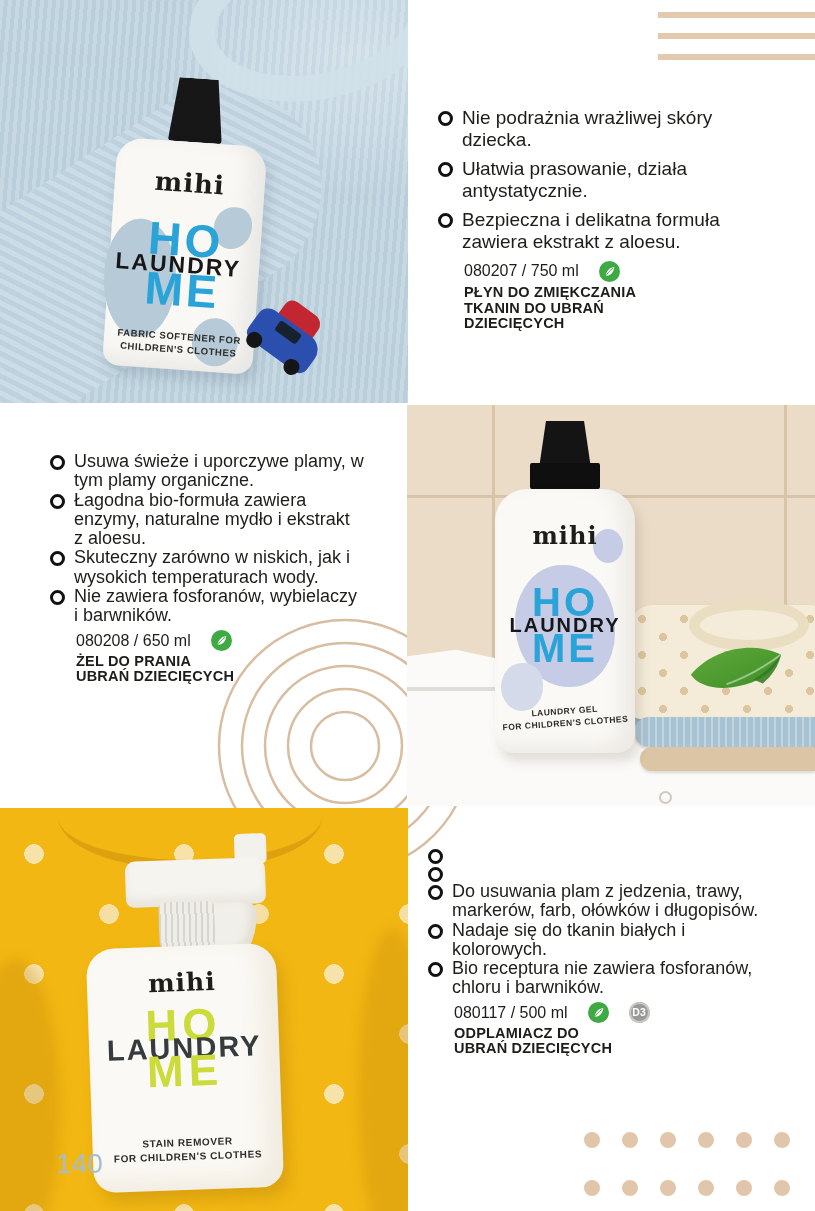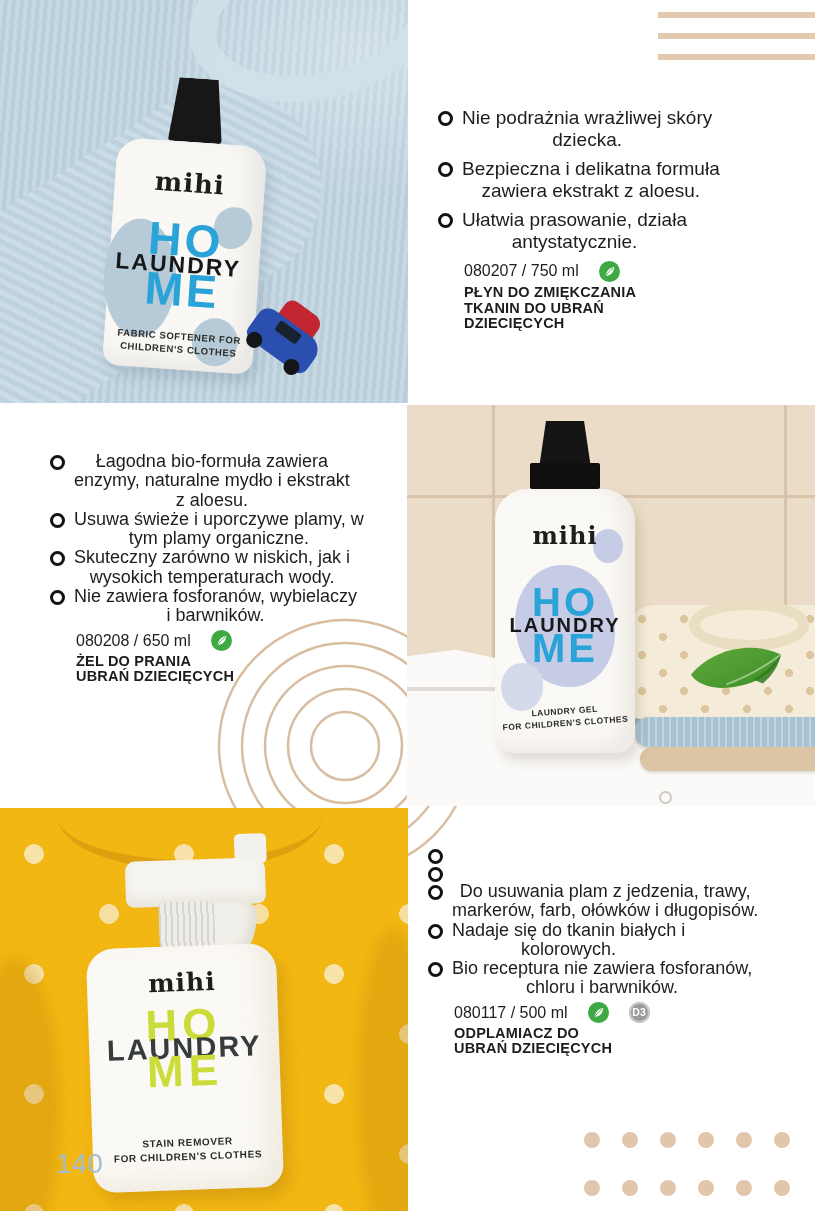--- a/index.html
+++ b/index.html
@@ -151,21 +151,21 @@
   .hw3 .word-mid { font-size:29px; line-height:28px; font-weight:700; letter-spacing:2px;
     color:#363b3d; margin:-10px 0 -10px 0; }
   .d3d { bottom:26px; font-size:10px; letter-spacing:.6px; line-height:14px; }
 
   
   .info-block { position:absolute; z-index:3; color:#1d1d1b; }
   #block1 { left:438px; top:107px; width:372px; font-size:19px; line-height:22px; }
   #block2 { left:50px; top:452px; width:378px; font-size:18px; line-height:19.3px; }
   #block3 { left:428px; top:846px; width:387px; font-size:18px; line-height:19.3px; }
   .info-block ul { list-style:none; margin:0; padding:0; }
-  .info-block li { display:flex; align-items:flex-start;text-align:center; }
+  .info-block li { display:flex; align-items:flex-start; }
   #block1 li { margin-bottom:7px; }
   .marker { flex:none; width:9px; height:9px; border:3.6px solid #121212; border-radius:50%; margin-right:9px; margin-top:4px; }
   #block2 .marker, #block3 .marker { margin-top:3px; }
   .btxt { white-space:pre-line; }
   .code-row { display:flex; align-items:center; gap:20px; margin:7px 0 3px 26px; font-size:16px; }
   #block2 .code-row, #block3 .code-row { margin-top:4px; }
   .badge-leaf svg { width:21px; height:21px; display:block; }
   .badge-d3 { width:21px; height:21px; border-radius:50%; background:#9a9a98; color:#ffffff;
     font-weight:700; font-size:10.5px; display:flex; align-items:center; justify-content:center;
     box-shadow:inset 0 0 0 2px #c9c9c7; }
@@ -291,27 +291,27 @@
 
 <div id="block1" class="info-block">
   <ul>
     <li>
         <span class="marker"></span>
         <span class="btxt">Nie podrażnia wrażliwej skóry
 dziecka.</span>
       </li>
     <li>
         <span class="marker"></span>
+        <span class="btxt">Ułatwia prasowanie, działa
+antystatycznie.</span>
+      </li>
+    <li>
+        <span class="marker"></span>
         <span class="btxt">Bezpieczna i delikatna formuła
 zawiera ekstrakt z aloesu.</span>
-      </li>
-    <li>
-        <span class="marker"></span>
-        <span class="btxt">Ułatwia prasowanie, działa
-antystatycznie.</span>
       </li>
   </ul>
   <div class="code-row">
     <span class="code">080207 / 750 ml</span>
     <span class="badge-leaf">
       <svg viewBox="0 0 24 24">
           <circle cx="12" cy="12" r="12" fill="#3faa44"></circle>
           <path d="M7.6 17.2 C8.1 11.4, 12 7.6, 17.4 6.8 C17 12.6, 13.4 16.4, 8.8 16.8 Z" fill="#ffffff"></path>
           <path d="M6.8 18.4 C9.2 14.2, 12.4 10.8, 16.2 8.4" fill="none" stroke="#3faa44" stroke-width="1.1"></path>
         </svg>
@@ -319,28 +319,28 @@
   </div>
   <div class="prod-name">PŁYN DO ZMIĘKCZANIA
 TKANIN DO UBRAŃ
 DZIECIĘCYCH</div>
 </div>
 
 <div id="block2" class="info-block">
   <ul>
     <li>
         <span class="marker"></span>
+        <span class="btxt">Usuwa świeże i uporczywe plamy, w
+tym plamy organiczne.</span>
+      </li>
+    <li>
+        <span class="marker"></span>
         <span class="btxt">Łagodna bio-formuła zawiera
 enzymy, naturalne mydło i ekstrakt
 z aloesu.</span>
-      </li>
-    <li>
-        <span class="marker"></span>
-        <span class="btxt">Usuwa świeże i uporczywe plamy, w
-tym plamy organiczne.</span>
       </li>
     <li>
         <span class="marker"></span>
         <span class="btxt">Skuteczny zarówno w niskich, jak i
 wysokich temperaturach wody.</span>
       </li>
     <li>
         <span class="marker"></span>
         <span class="btxt">Nie zawiera fosforanów, wybielaczy
 i barwników.</span>

